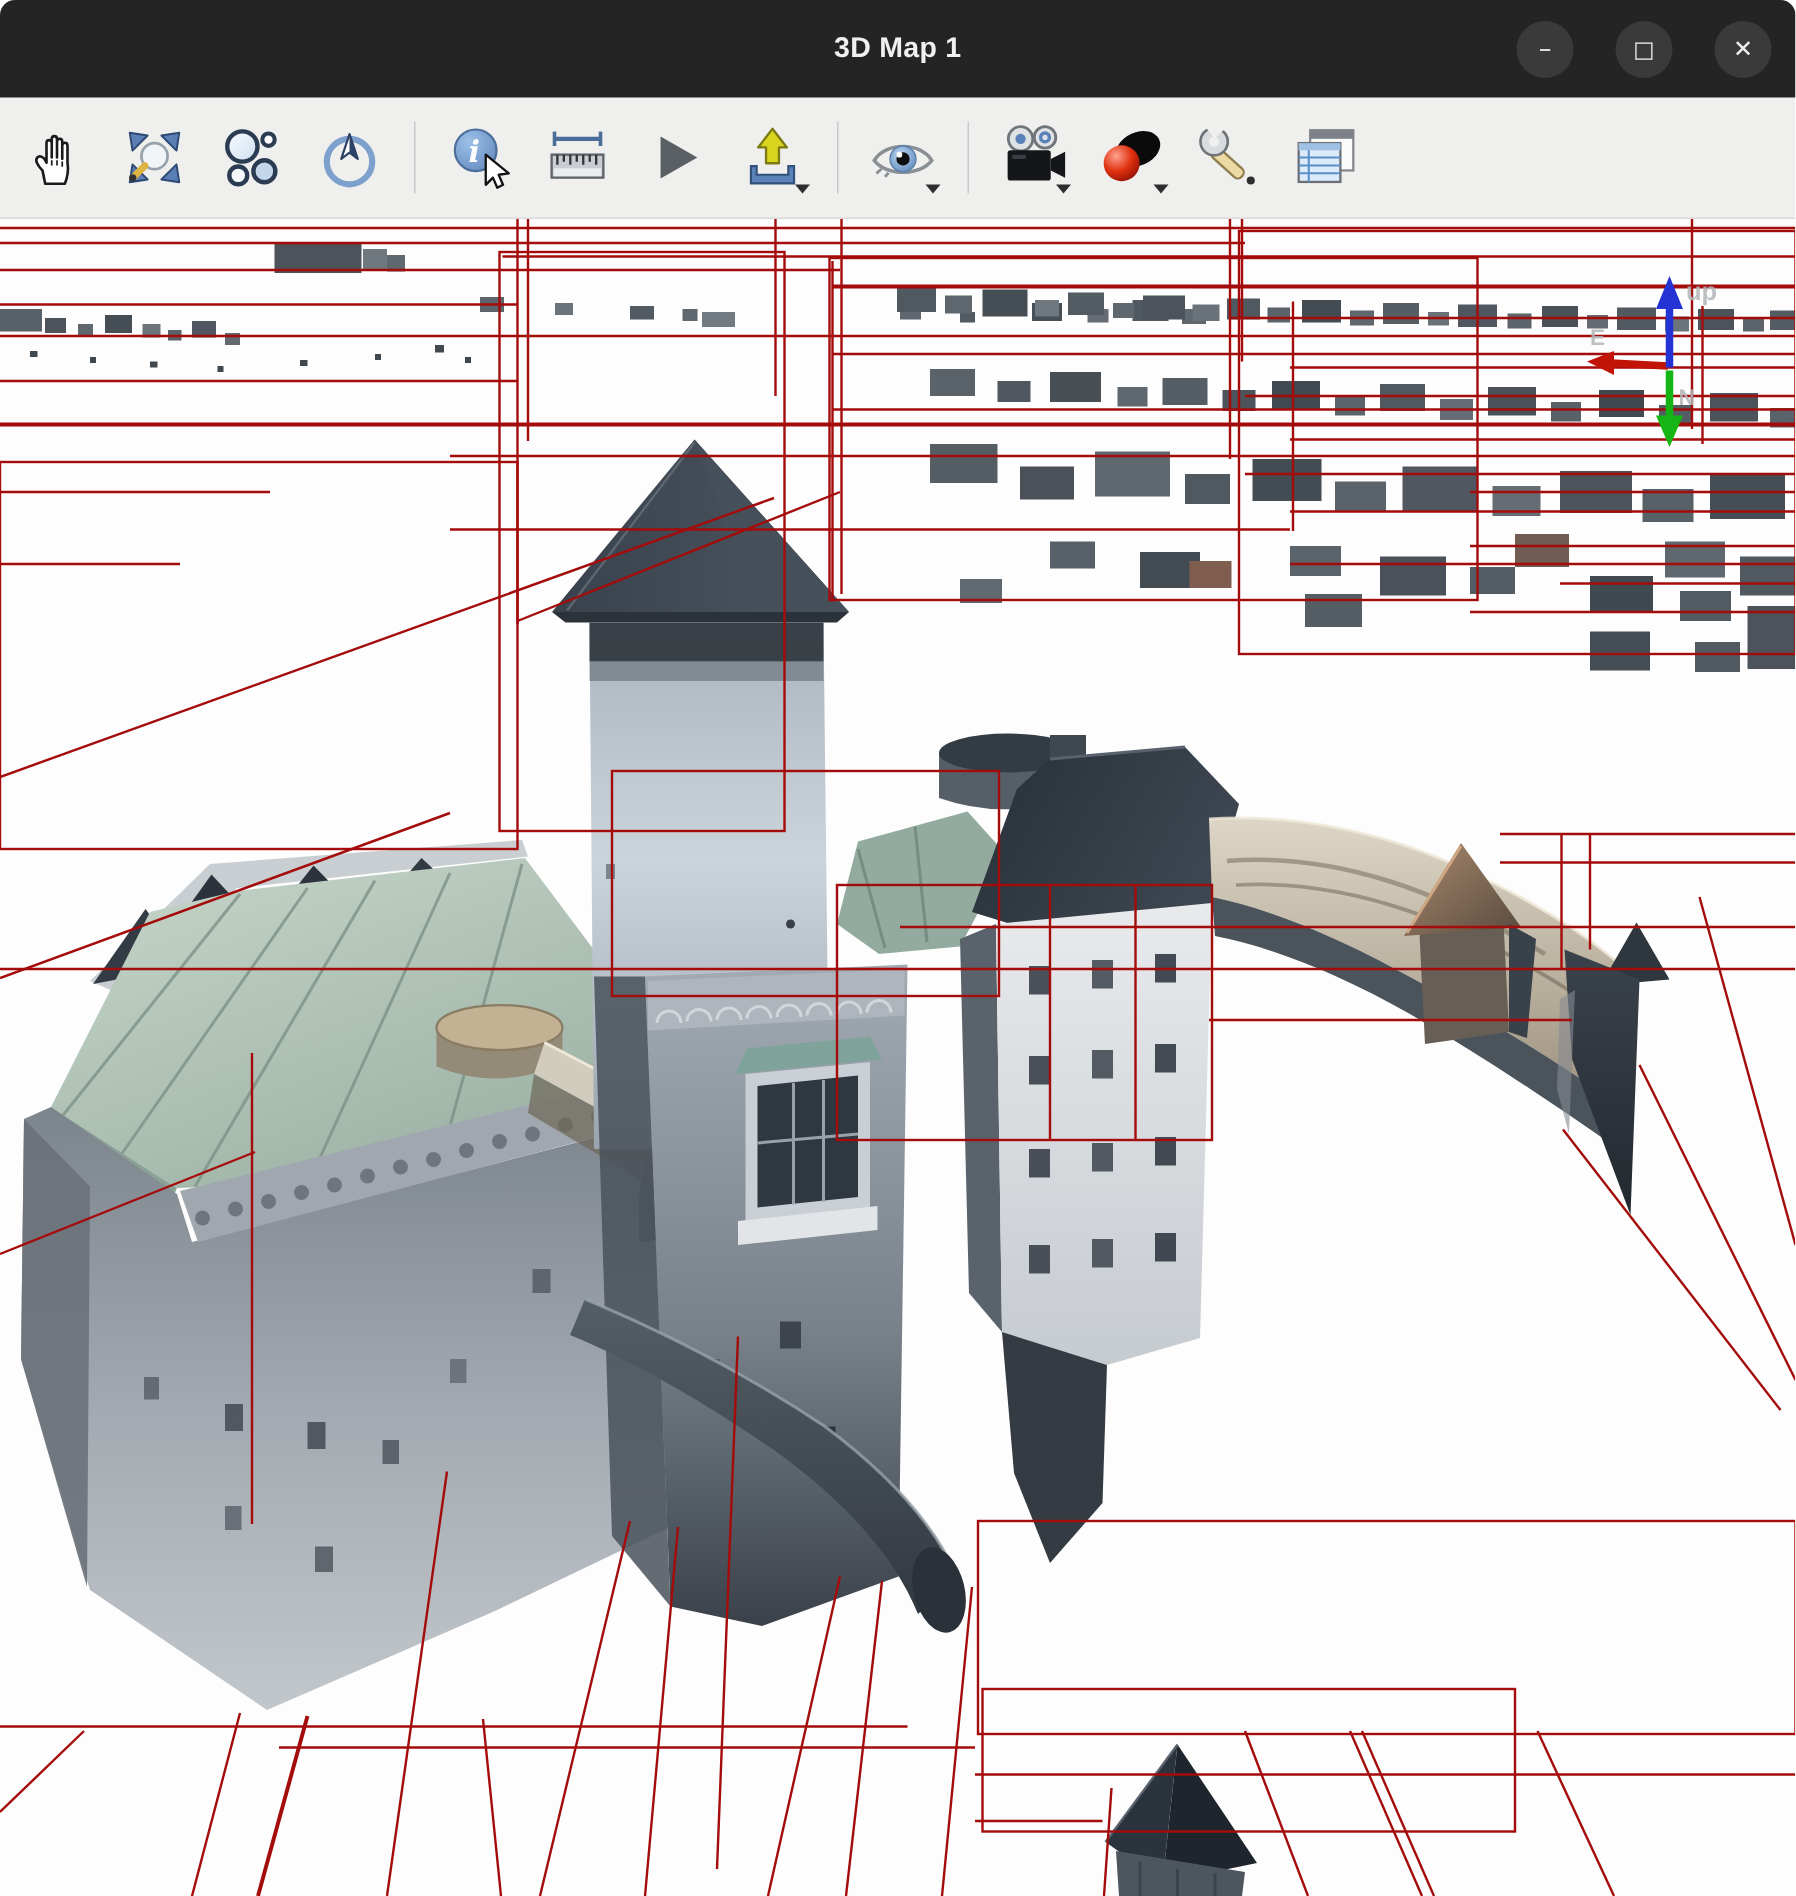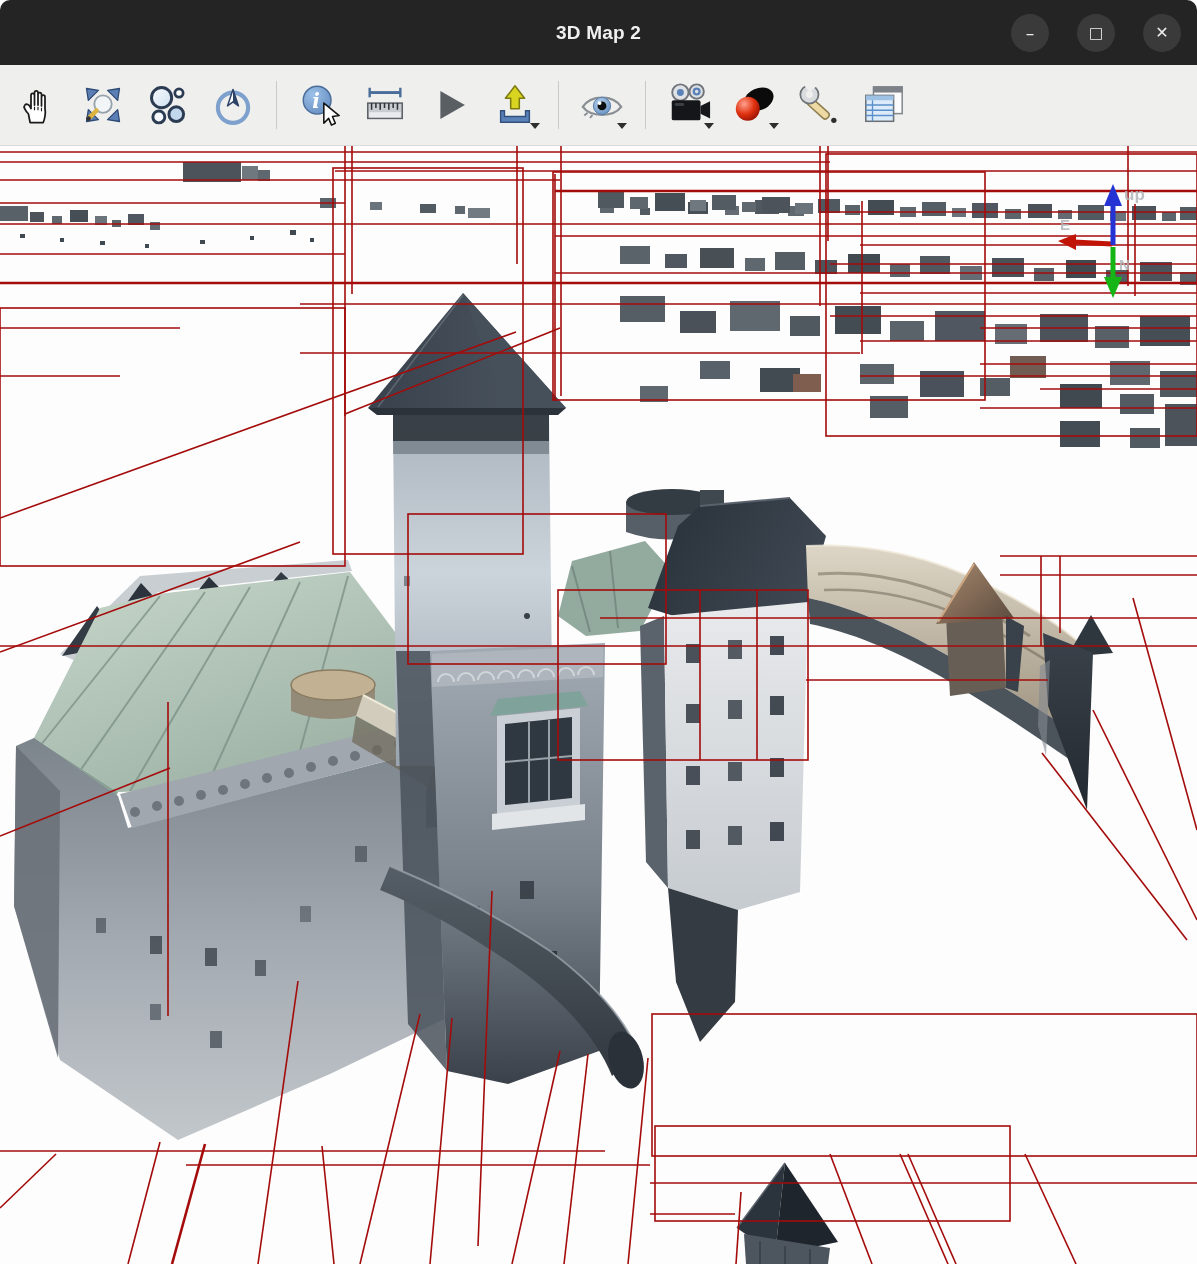--- a/index.html
+++ b/index.html
@@ -29,21 +29,21 @@
   .viewport{position:relative;width:1197px;height:1118px;background:var(--viewport-bg);overflow:hidden}
   .viewport svg{display:block}
   .wf{stroke:var(--wireframe);stroke-width:1.6;fill:none}
   .wf2{stroke:var(--wireframe);stroke-width:2.6;fill:none}
   .axis-label{font-family:"Liberation Sans",sans-serif;font-weight:bold;fill:#b2b6ba;opacity:.85}
 </style>
 </head>
 <body>
 
 <div class="titlebar">
-  <div class="title">3D Map 2</div>
+  <div class="title">3D Map 1</div>
   <div class="winbtns">
     <button class="winbtn">–</button>
     <button class="winbtn max">□</button>
     <button class="winbtn close">✕</button>
   </div>
 </div>
 
 <div class="toolbar">
 
   <button class="tb" aria-label="pan">

